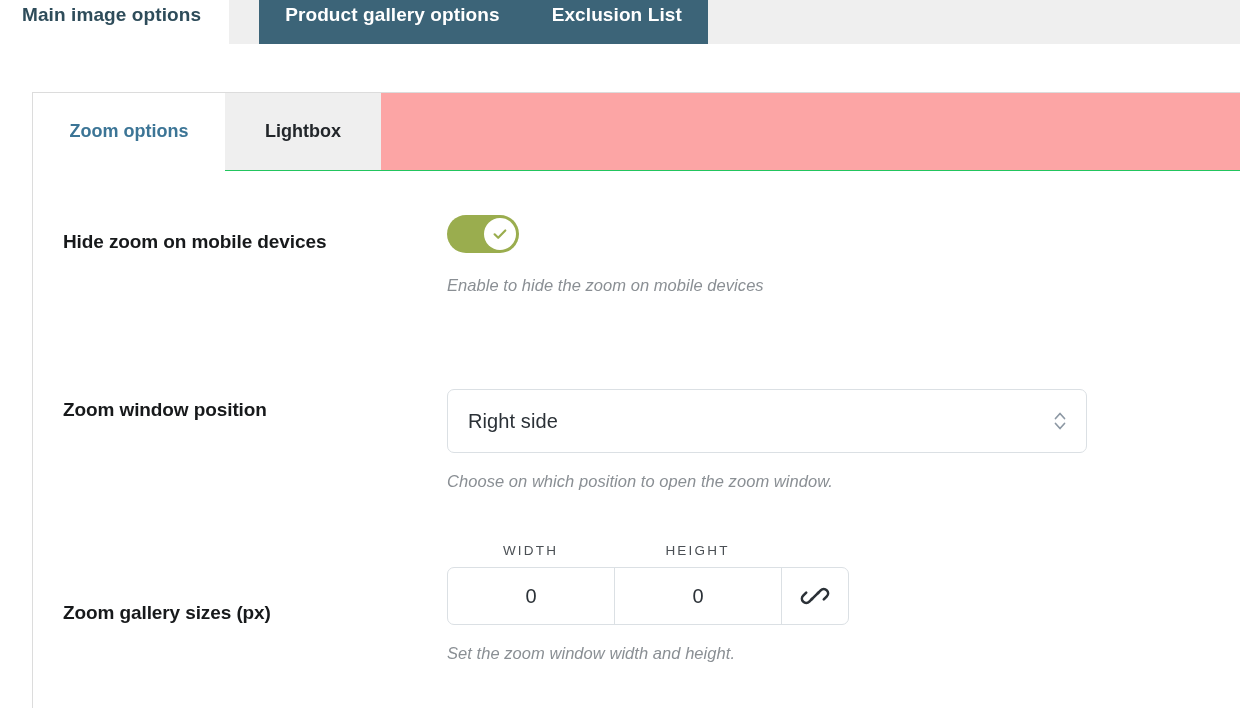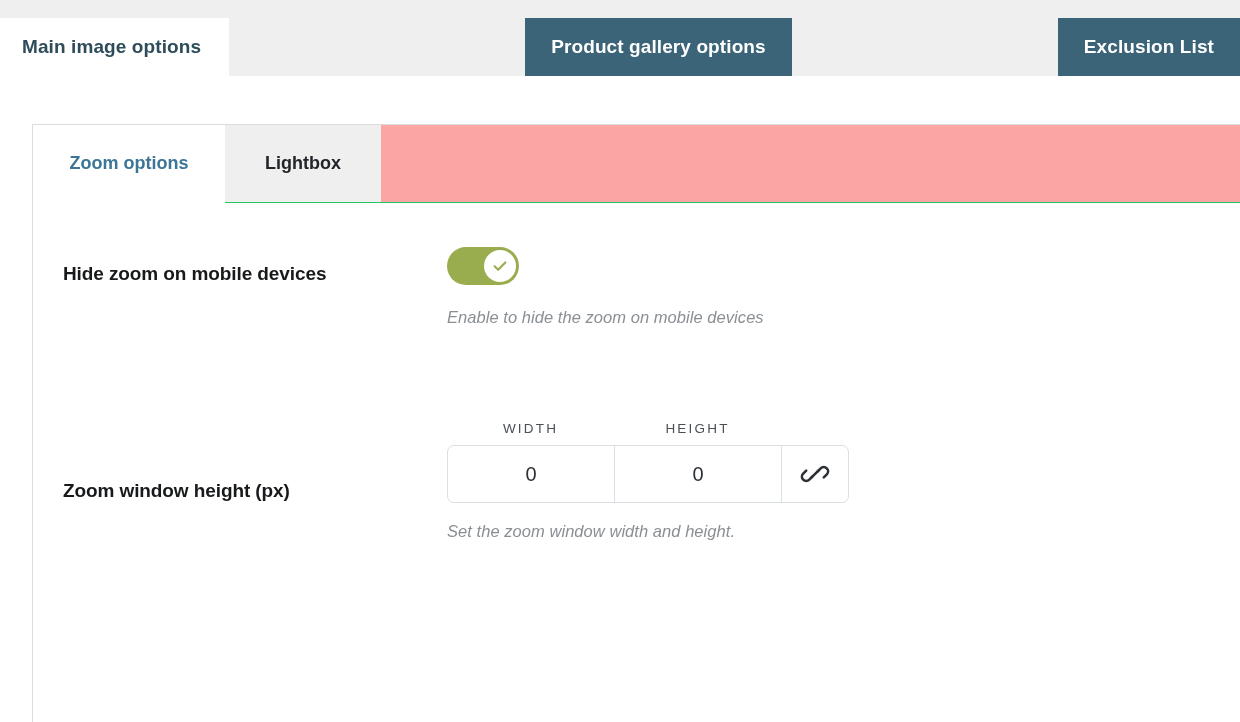--- a/index.html
+++ b/index.html
@@ -11,26 +11,25 @@
     height: 722px;
     overflow: hidden;
     background: #ffffff;
     font-family: "Liberation Sans", sans-serif;
     -webkit-font-smoothing: antialiased;
   }
 
   
   .topbar {
     position: relative;
-    height: 76px;
+    height: 44px;
     background: #efefef;
     display: flex;
     align-items: flex-end;
     box-sizing: border-box;
-    justify-content: space-between;
   }
   .topbar-tab {
     height: 58px;
     display: flex;
     align-items: center;
     box-sizing: border-box;
     font-size: 19px;
     font-weight: bold;
     letter-spacing: 0.1px;
     white-space: nowrap;
@@ -279,23 +278,36 @@
             <div class="toggle-knob">
               <svg width="20" height="20" viewBox="0 0 20 20">
                 <path d="M4.6 10.3 L8.2 13.8 L15.3 6.5" fill="none" stroke="#9aad4e" stroke-width="2.2" stroke-linecap="round" stroke-linejoin="round"></path>
               </svg>
             </div>
           </div>
           <div class="hint">Enable to hide the zoom on mobile devices</div>
         </div>
       </div>
 
+      <div class="row row-pos">
+        <div class="row-label v-select">Zoom window position</div>
+        <div class="row-control">
+          <div class="select-wrap">
+            <span class="select-value">Right side</span>
+            <svg class="select-arrows" width="16" height="26" viewBox="0 0 16 26">
+              <path d="M3.5 10.5 L8 5.5 L12.5 10.5" fill="none" stroke="#8d98a4" stroke-width="1.7" stroke-linecap="round" stroke-linejoin="round"></path>
+              <path d="M3.5 15.5 L8 20.5 L12.5 15.5" fill="none" stroke="#8d98a4" stroke-width="1.7" stroke-linecap="round" stroke-linejoin="round"></path>
+            </svg>
+          </div>
+          <div class="hint">Choose on which position to open the zoom window.</div>
+        </div>
+      </div>
 
       <div class="row row-sizes">
-        <div class="row-label v-sizes">Zoom window height (px)</div>
+        <div class="row-label v-sizes">Zoom gallery sizes (px)</div>
         <div class="row-control">
           <div class="size-heads">
             <div class="size-head">Width</div>
             <div class="size-head">Height</div>
           </div>
           <div class="inputs">
             <input class="num-input" type="text" value="0" style="">
             <input class="num-input" type="text" value="0" style="">
             <button class="link-btn">
               <svg width="30" height="30" viewBox="0 0 30 30">

